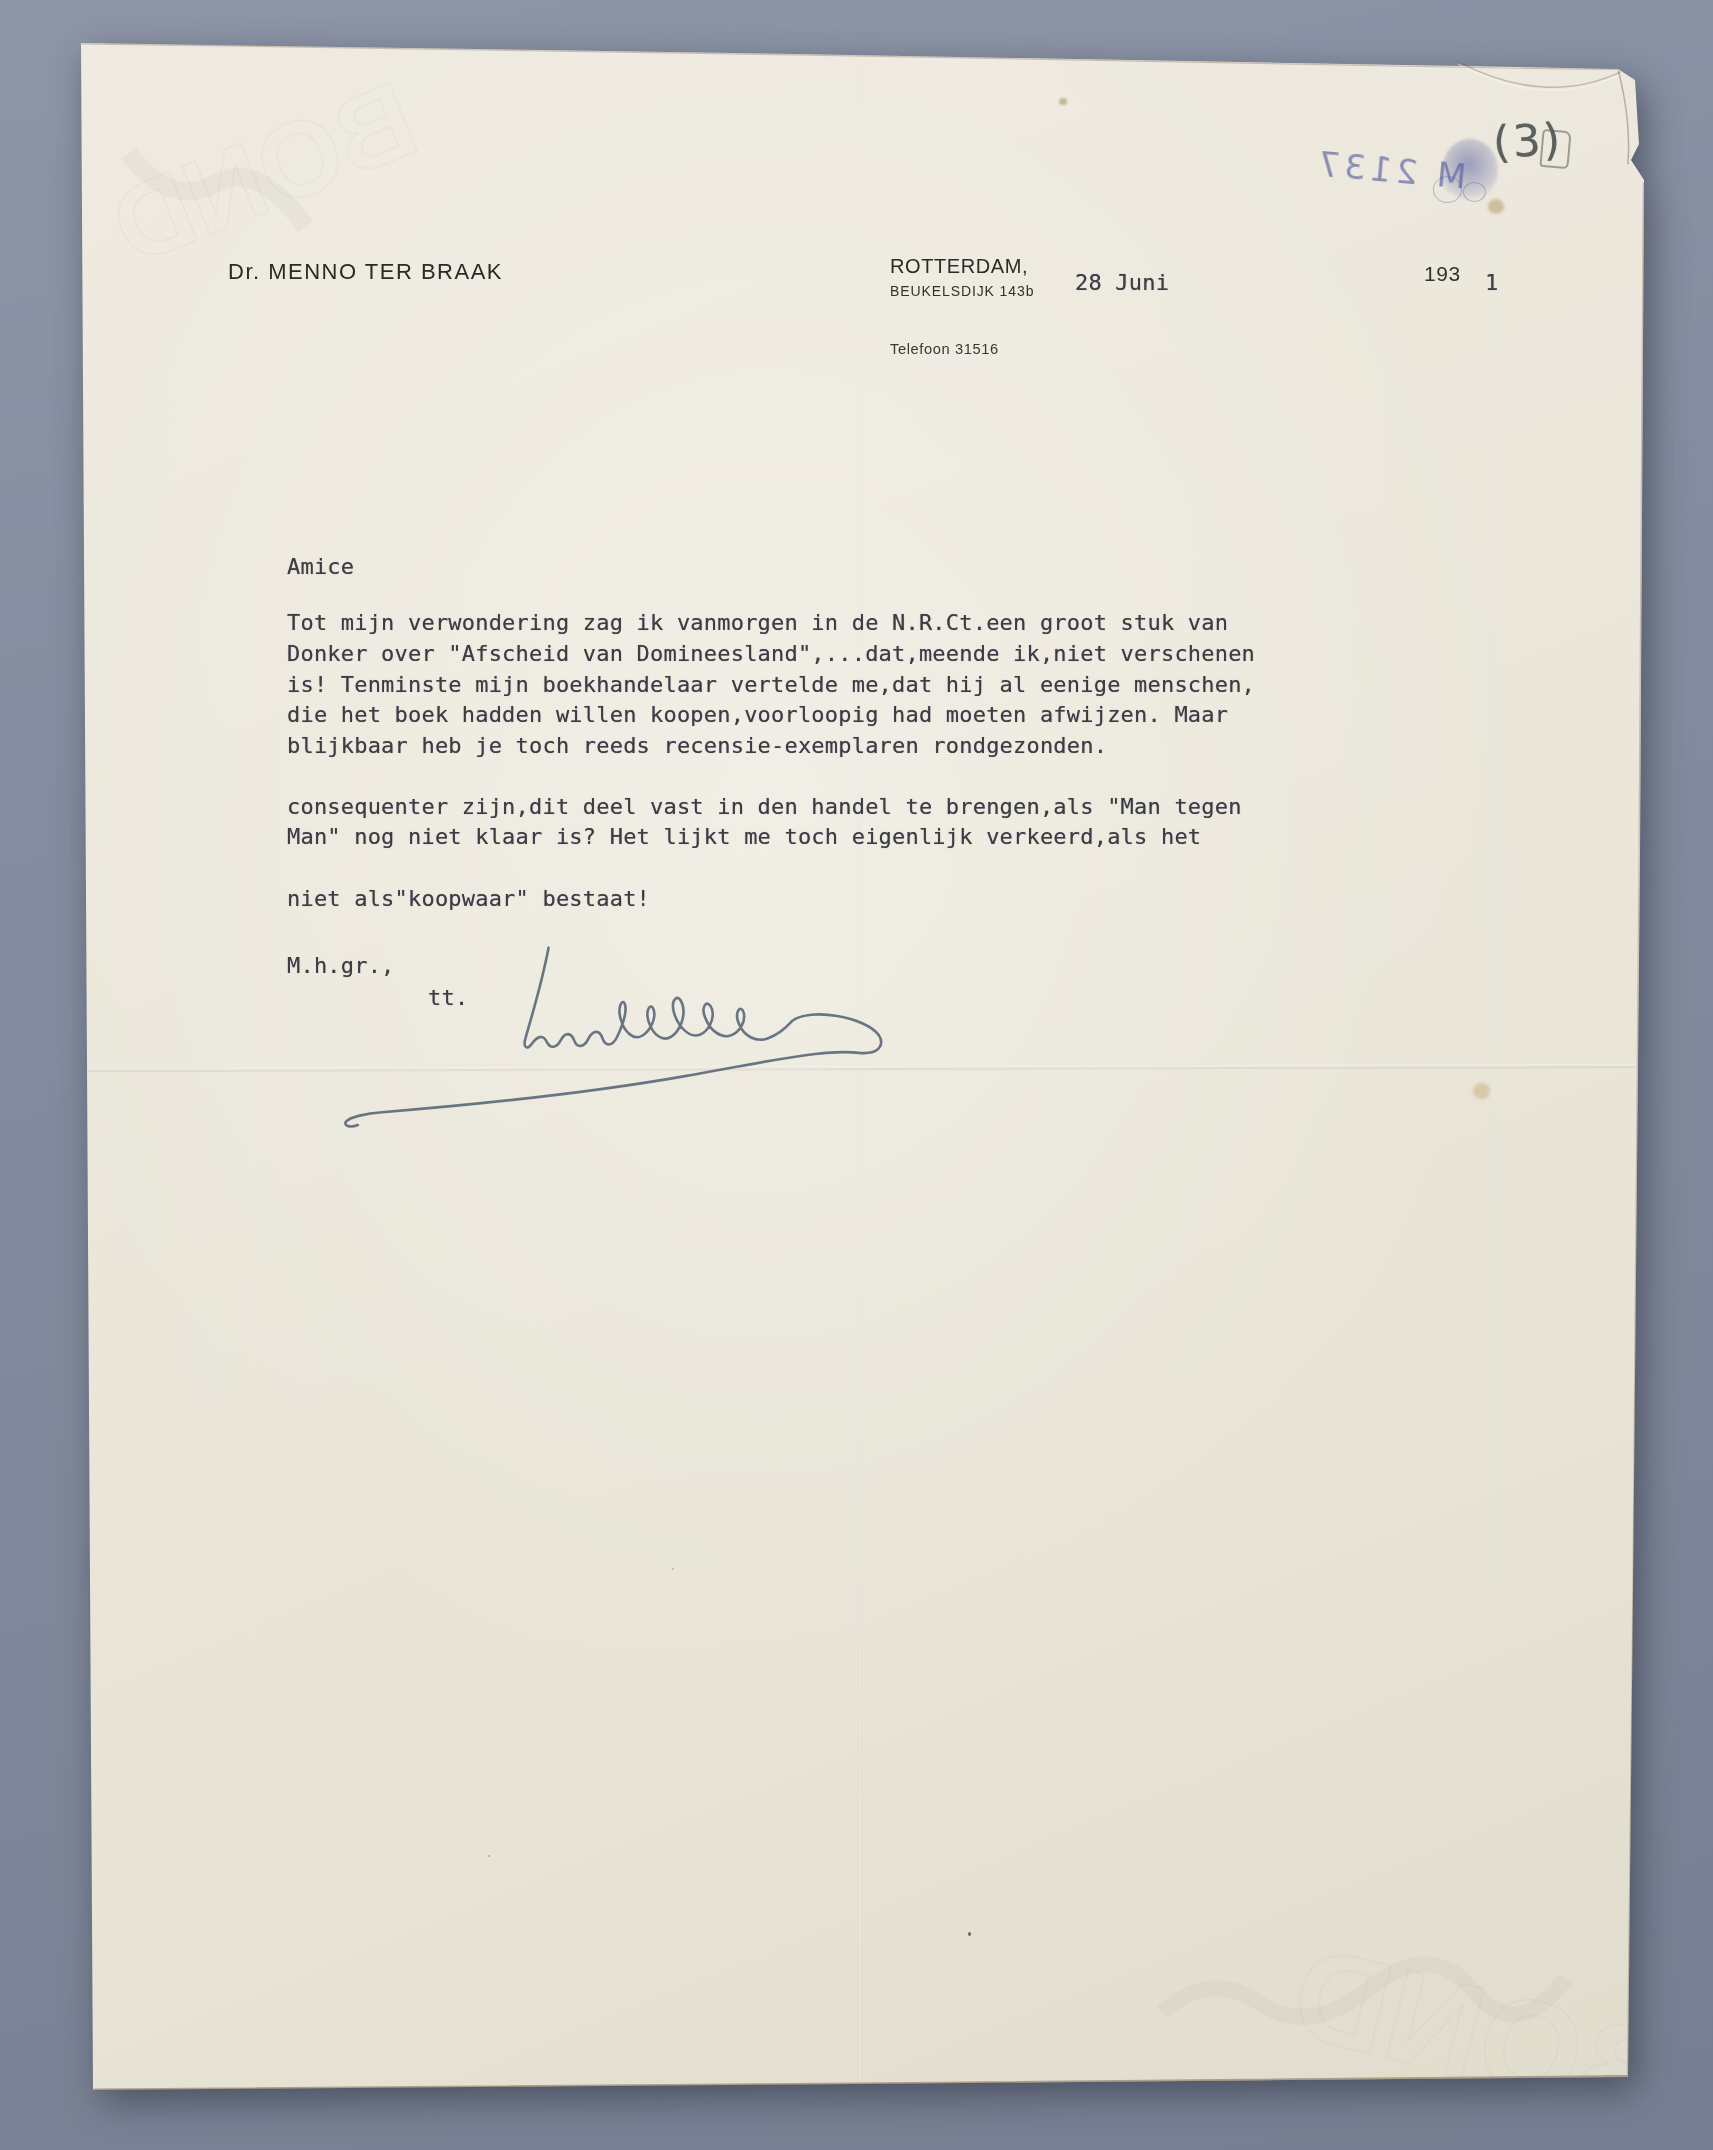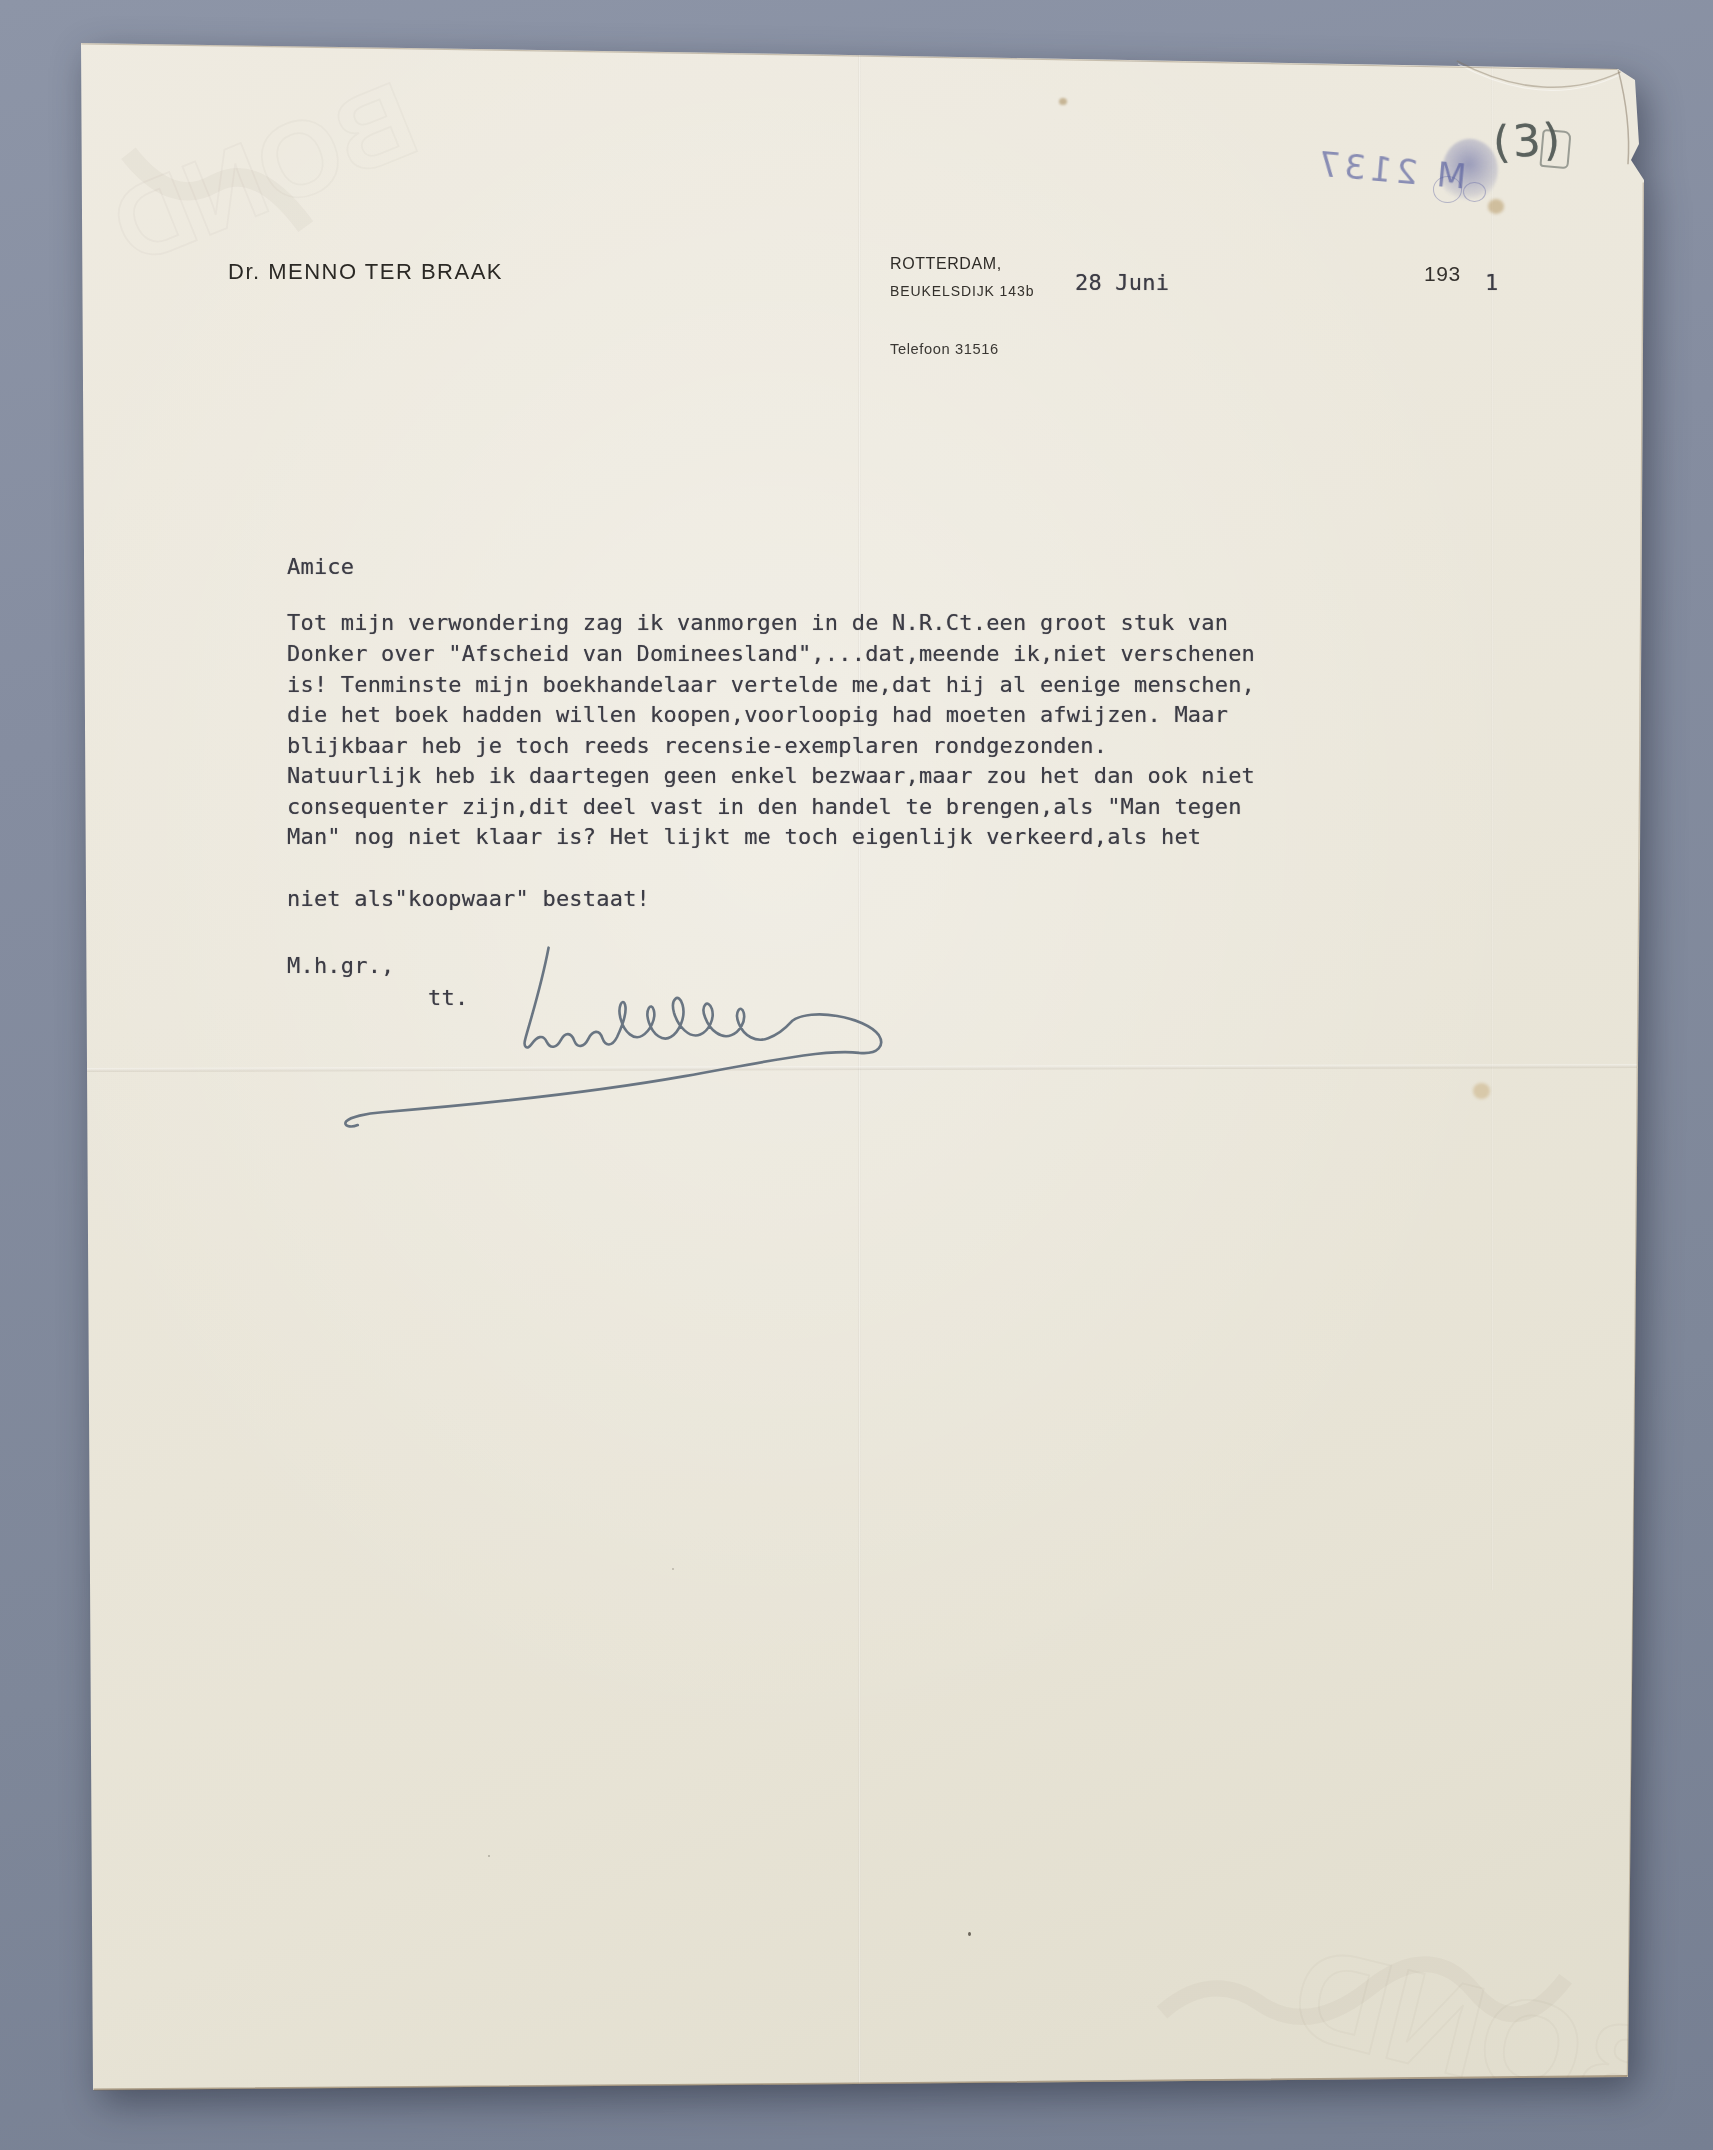--- a/index.html
+++ b/index.html
@@ -13,21 +13,21 @@
     position:absolute;inset:0;
     clip-path:polygon(81px 43px,795px 54px,1516px 67px,1618px 69px,1635px 80px,1639px 144px,1631px 160px,1644px 180px,1640px 856px,1633px 1590px,1628px 2077px,856px 2084px,93px 2090px);
     background:
       radial-gradient(ellipse 1101px 1346px at 45% 38%, rgba(255,255,255,0.30), rgba(255,255,255,0) 70%),
       linear-gradient(158deg,#efebe1 0%,#ebe7db 38%,#e7e3d5 72%,#e0dccc 100%);
   }
   .abs{position:absolute;white-space:pre;}
   .crease-v{position:absolute;width:3.1px;background:linear-gradient(90deg,rgba(120,108,88,0.10),rgba(255,255,255,0.32) 55%,rgba(120,108,88,0.07));}
   .crease-h{position:absolute;height:3.7px;background:linear-gradient(180deg,rgba(255,255,255,0.42),rgba(124,110,90,0.15));}
   .letterhead-name{font-size:22px;letter-spacing:1.5px;color:#2b2925;font-weight:500;}
-  .lh-city{font-size:16px;letter-spacing:0.6px;color:#2e2b27;font-weight:500;}
+  .lh-city{font-size:20px;letter-spacing:0.6px;color:#2e2b27;font-weight:500;}
   .lh-addr{font-size:14px;letter-spacing:0.9px;color:#33302b;font-weight:400;}
   .lh-tel{font-size:14.7px;letter-spacing:0.6px;color:#3a3733;font-weight:500;margin-top:35px;}
   .lh-year{font-size:21px;letter-spacing:0.6px;color:#35322e;}
   .type{
     font-family:"DejaVu Sans Mono","Liberation Mono",monospace;
     font-size:22px;line-height:31px;letter-spacing:0.2px;color:#3c3c45;
     text-shadow:0 0 0.8px rgba(48,48,60,0.55);
   }
   .pencil{
     font-family:"DejaVu Sans",sans-serif;font-size:44px;color:rgba(82,90,86,0.88);
@@ -88,21 +88,20 @@
       <div class="stamp-loop" style="left:1433px;top:176px;width:27px;height:24.5px;"></div>
       <div class="stamp-loop" style="left:1463px;top:182px;width:21px;height:18.4px;"></div>
 
       <div class="abs type" style="left:287px;top:551px;">Amice</div>
 
       <div class="abs type" style="left:287px;top:607px;">Tot mijn verwondering zag ik vanmorgen in de N.R.Ct.een groot stuk van</div>
       <div class="abs type" style="left:287px;top:638px;">Donker over "Afscheid van Domineesland",...dat,meende ik,niet verschenen</div>
       <div class="abs type" style="left:287px;top:669px;">is! Tenminste mijn boekhandelaar vertelde me,dat hij al eenige menschen,</div>
       <div class="abs type" style="left:287px;top:699px;">die het boek hadden willen koopen,voorloopig had moeten afwijzen. Maar</div>
       <div class="abs type" style="left:287px;top:730px;">blijkbaar heb je toch reeds recensie-exemplaren rondgezonden.</div>
-      <div class="abs type" style="left:287px;top:760px;">Natuurlijk heb ik daartegen geen enkel bezwaar,maar zou het dan ook niet</div>
       <div class="abs type" style="left:287px;top:791px;">consequenter zijn,dit deel vast in den handel te brengen,als "Man tegen</div>
       <div class="abs type" style="left:287px;top:821px;">Man" nog niet klaar is? Het lijkt me toch eigenlijk verkeerd,als het</div>
       <div class="abs type" style="left:287px;top:883px;">niet als"koopwaar" bestaat!</div>
 
       <div class="abs type" style="left:287px;top:950px;">M.h.gr.,</div>
       <div class="abs type" style="left:428px;top:982px;">tt.</div>
 
       <div class="stain" style="left:1059px;top:98px;width:8px;height:7.3px;background:rgba(150,118,60,0.45);filter:blur(0.9px);"></div>
       <div class="stain" style="left:1488px;top:199px;width:16px;height:14.7px;background:rgba(165,128,62,0.40);filter:blur(1.5px);"></div>
       <div class="stain" style="left:1473px;top:1083px;width:17px;height:16px;background:rgba(188,156,94,0.38);filter:blur(1.8px);"></div>

